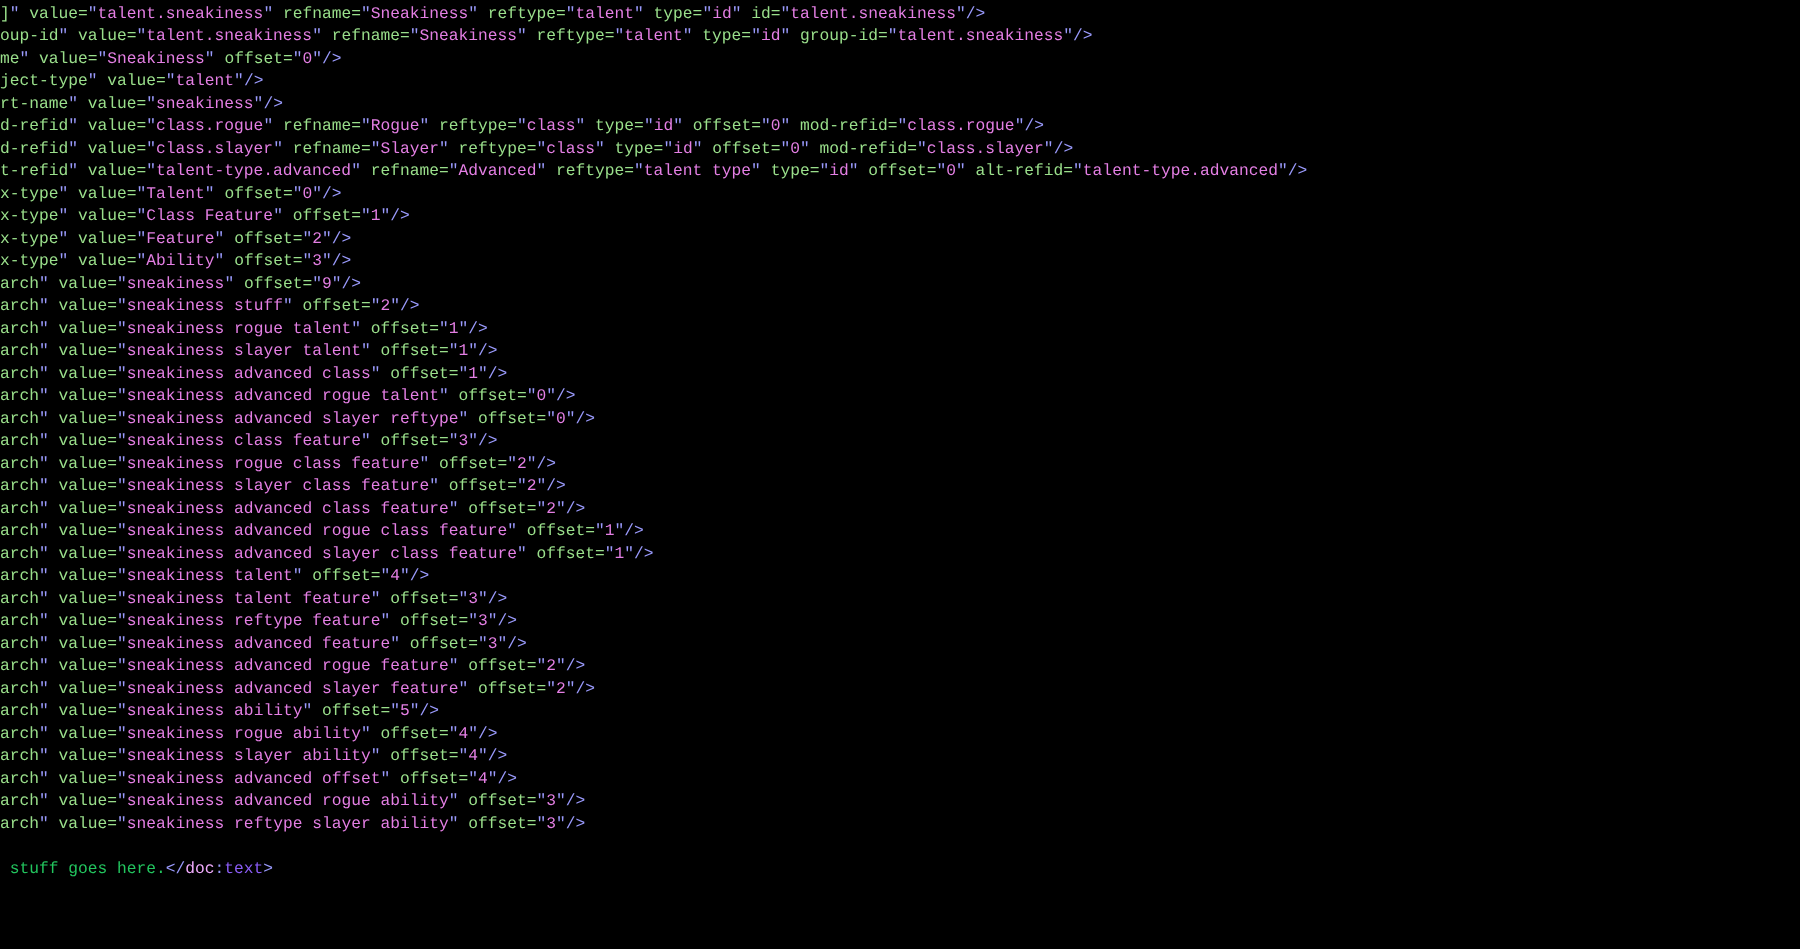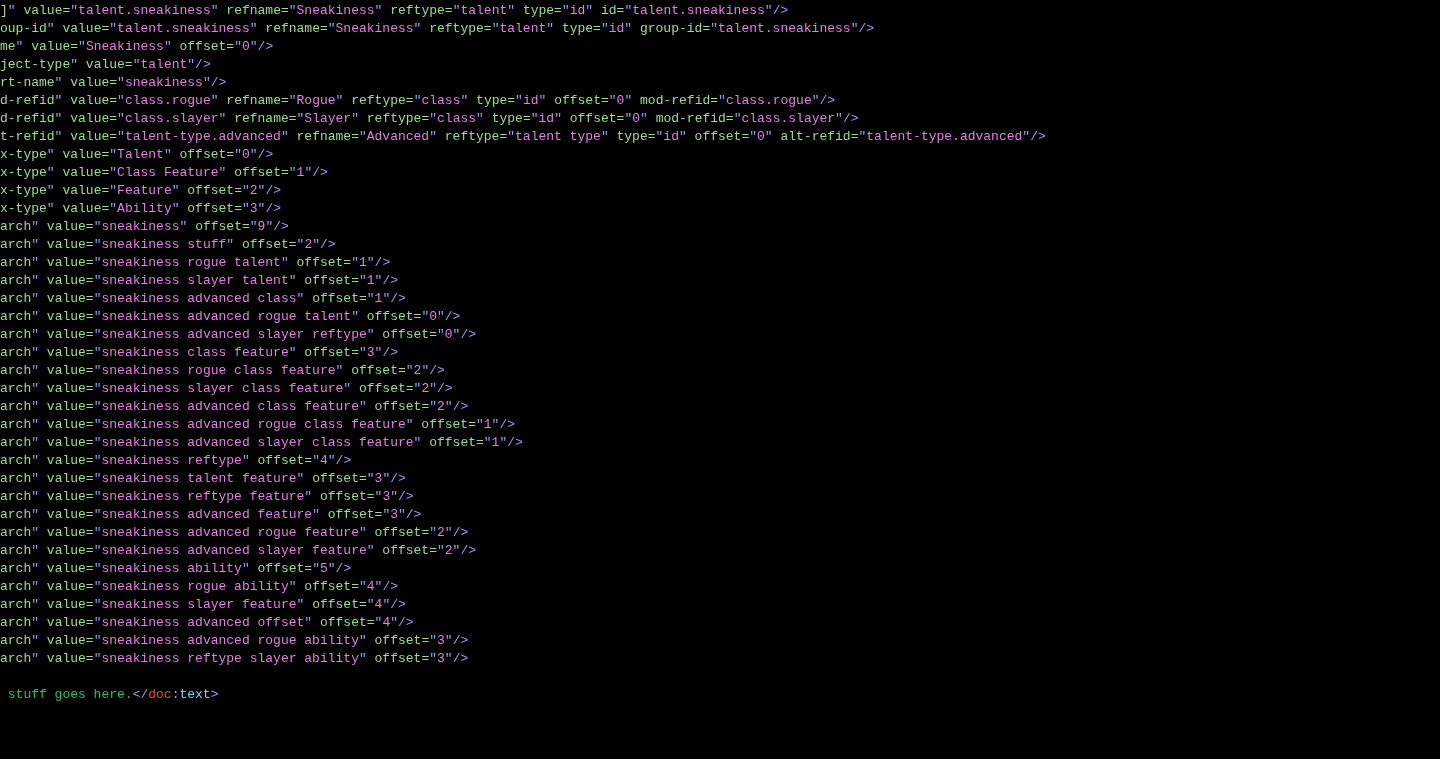--- a/index.html
+++ b/index.html
@@ -1,22 +1,22 @@
 <!DOCTYPE html>
 <html><head>
 <meta charset="utf-8">
 <style>
 html,body{margin:0;padding:0;background:#000;color:#ccc;font-family:Consolas,"Courier New",monospace;font-size:13px;line-height:18px;overflow:hidden}
 #code{white-space:pre;padding:2px 0 0 0}
 .an{color:#9adf8b}      
 .eq{color:#9adf8b}
 .av{color:#e47fe4}      
 .pn{color:#9a9afc}      
-.tag{color:#7dd3fc}
-.ns{color:#ef4444}      
+.tag{color:#8b5cf6}
+.ns{color:#f0abfc}      
 .txt{color:#22c55e}
 </style>
 </head>
 <body>
 
 <div id="code"><span class="an">]</span><span class="pn">"</span> <span class="an">value</span><span class="eq">=</span><span class="pn">"</span><span class="av">talent.sneakiness</span><span class="pn">"</span> <span class="an">refname</span><span class="eq">=</span><span class="pn">"</span><span class="av">Sneakiness</span><span class="pn">"</span> <span class="an">reftype</span><span class="eq">=</span><span class="pn">"</span><span class="av">talent</span><span class="pn">"</span> <span class="an">type</span><span class="eq">=</span><span class="pn">"</span><span class="av">id</span><span class="pn">"</span> <span class="an">id</span><span class="eq">=</span><span class="pn">"</span><span class="av">talent.sneakiness</span><span class="pn">"</span><span class="pn">/&gt;</span>
 <span class="an">oup-id</span><span class="pn">"</span> <span class="an">value</span><span class="eq">=</span><span class="pn">"</span><span class="av">talent.sneakiness</span><span class="pn">"</span> <span class="an">refname</span><span class="eq">=</span><span class="pn">"</span><span class="av">Sneakiness</span><span class="pn">"</span> <span class="an">reftype</span><span class="eq">=</span><span class="pn">"</span><span class="av">talent</span><span class="pn">"</span> <span class="an">type</span><span class="eq">=</span><span class="pn">"</span><span class="av">id</span><span class="pn">"</span> <span class="an">group-id</span><span class="eq">=</span><span class="pn">"</span><span class="av">talent.sneakiness</span><span class="pn">"</span><span class="pn">/&gt;</span>
 <span class="an">me</span><span class="pn">"</span> <span class="an">value</span><span class="eq">=</span><span class="pn">"</span><span class="av">Sneakiness</span><span class="pn">"</span> <span class="an">offset</span><span class="eq">=</span><span class="pn">"</span><span class="av">0</span><span class="pn">"</span><span class="pn">/&gt;</span>
 <span class="an">ject-type</span><span class="pn">"</span> <span class="an">value</span><span class="eq">=</span><span class="pn">"</span><span class="av">talent</span><span class="pn">"</span><span class="pn">/&gt;</span>
 <span class="an">rt-name</span><span class="pn">"</span> <span class="an">value</span><span class="eq">=</span><span class="pn">"</span><span class="av">sneakiness</span><span class="pn">"</span><span class="pn">/&gt;</span>
@@ -33,26 +33,26 @@
 <span class="an">arch</span><span class="pn">"</span> <span class="an">value</span><span class="eq">=</span><span class="pn">"</span><span class="av">sneakiness slayer talent</span><span class="pn">"</span> <span class="an">offset</span><span class="eq">=</span><span class="pn">"</span><span class="av">1</span><span class="pn">"</span><span class="pn">/&gt;</span>
 <span class="an">arch</span><span class="pn">"</span> <span class="an">value</span><span class="eq">=</span><span class="pn">"</span><span class="av">sneakiness advanced class</span><span class="pn">"</span> <span class="an">offset</span><span class="eq">=</span><span class="pn">"</span><span class="av">1</span><span class="pn">"</span><span class="pn">/&gt;</span>
 <span class="an">arch</span><span class="pn">"</span> <span class="an">value</span><span class="eq">=</span><span class="pn">"</span><span class="av">sneakiness advanced rogue talent</span><span class="pn">"</span> <span class="an">offset</span><span class="eq">=</span><span class="pn">"</span><span class="av">0</span><span class="pn">"</span><span class="pn">/&gt;</span>
 <span class="an">arch</span><span class="pn">"</span> <span class="an">value</span><span class="eq">=</span><span class="pn">"</span><span class="av">sneakiness advanced slayer reftype</span><span class="pn">"</span> <span class="an">offset</span><span class="eq">=</span><span class="pn">"</span><span class="av">0</span><span class="pn">"</span><span class="pn">/&gt;</span>
 <span class="an">arch</span><span class="pn">"</span> <span class="an">value</span><span class="eq">=</span><span class="pn">"</span><span class="av">sneakiness class feature</span><span class="pn">"</span> <span class="an">offset</span><span class="eq">=</span><span class="pn">"</span><span class="av">3</span><span class="pn">"</span><span class="pn">/&gt;</span>
 <span class="an">arch</span><span class="pn">"</span> <span class="an">value</span><span class="eq">=</span><span class="pn">"</span><span class="av">sneakiness rogue class feature</span><span class="pn">"</span> <span class="an">offset</span><span class="eq">=</span><span class="pn">"</span><span class="av">2</span><span class="pn">"</span><span class="pn">/&gt;</span>
 <span class="an">arch</span><span class="pn">"</span> <span class="an">value</span><span class="eq">=</span><span class="pn">"</span><span class="av">sneakiness slayer class feature</span><span class="pn">"</span> <span class="an">offset</span><span class="eq">=</span><span class="pn">"</span><span class="av">2</span><span class="pn">"</span><span class="pn">/&gt;</span>
 <span class="an">arch</span><span class="pn">"</span> <span class="an">value</span><span class="eq">=</span><span class="pn">"</span><span class="av">sneakiness advanced class feature</span><span class="pn">"</span> <span class="an">offset</span><span class="eq">=</span><span class="pn">"</span><span class="av">2</span><span class="pn">"</span><span class="pn">/&gt;</span>
 <span class="an">arch</span><span class="pn">"</span> <span class="an">value</span><span class="eq">=</span><span class="pn">"</span><span class="av">sneakiness advanced rogue class feature</span><span class="pn">"</span> <span class="an">offset</span><span class="eq">=</span><span class="pn">"</span><span class="av">1</span><span class="pn">"</span><span class="pn">/&gt;</span>
 <span class="an">arch</span><span class="pn">"</span> <span class="an">value</span><span class="eq">=</span><span class="pn">"</span><span class="av">sneakiness advanced slayer class feature</span><span class="pn">"</span> <span class="an">offset</span><span class="eq">=</span><span class="pn">"</span><span class="av">1</span><span class="pn">"</span><span class="pn">/&gt;</span>
-<span class="an">arch</span><span class="pn">"</span> <span class="an">value</span><span class="eq">=</span><span class="pn">"</span><span class="av">sneakiness reftype</span><span class="pn">"</span> <span class="an">offset</span><span class="eq">=</span><span class="pn">"</span><span class="av">4</span><span class="pn">"</span><span class="pn">/&gt;</span>
+<span class="an">arch</span><span class="pn">"</span> <span class="an">value</span><span class="eq">=</span><span class="pn">"</span><span class="av">sneakiness talent</span><span class="pn">"</span> <span class="an">offset</span><span class="eq">=</span><span class="pn">"</span><span class="av">4</span><span class="pn">"</span><span class="pn">/&gt;</span>
 <span class="an">arch</span><span class="pn">"</span> <span class="an">value</span><span class="eq">=</span><span class="pn">"</span><span class="av">sneakiness talent feature</span><span class="pn">"</span> <span class="an">offset</span><span class="eq">=</span><span class="pn">"</span><span class="av">3</span><span class="pn">"</span><span class="pn">/&gt;</span>
 <span class="an">arch</span><span class="pn">"</span> <span class="an">value</span><span class="eq">=</span><span class="pn">"</span><span class="av">sneakiness reftype feature</span><span class="pn">"</span> <span class="an">offset</span><span class="eq">=</span><span class="pn">"</span><span class="av">3</span><span class="pn">"</span><span class="pn">/&gt;</span>
 <span class="an">arch</span><span class="pn">"</span> <span class="an">value</span><span class="eq">=</span><span class="pn">"</span><span class="av">sneakiness advanced feature</span><span class="pn">"</span> <span class="an">offset</span><span class="eq">=</span><span class="pn">"</span><span class="av">3</span><span class="pn">"</span><span class="pn">/&gt;</span>
 <span class="an">arch</span><span class="pn">"</span> <span class="an">value</span><span class="eq">=</span><span class="pn">"</span><span class="av">sneakiness advanced rogue feature</span><span class="pn">"</span> <span class="an">offset</span><span class="eq">=</span><span class="pn">"</span><span class="av">2</span><span class="pn">"</span><span class="pn">/&gt;</span>
 <span class="an">arch</span><span class="pn">"</span> <span class="an">value</span><span class="eq">=</span><span class="pn">"</span><span class="av">sneakiness advanced slayer feature</span><span class="pn">"</span> <span class="an">offset</span><span class="eq">=</span><span class="pn">"</span><span class="av">2</span><span class="pn">"</span><span class="pn">/&gt;</span>
 <span class="an">arch</span><span class="pn">"</span> <span class="an">value</span><span class="eq">=</span><span class="pn">"</span><span class="av">sneakiness ability</span><span class="pn">"</span> <span class="an">offset</span><span class="eq">=</span><span class="pn">"</span><span class="av">5</span><span class="pn">"</span><span class="pn">/&gt;</span>
 <span class="an">arch</span><span class="pn">"</span> <span class="an">value</span><span class="eq">=</span><span class="pn">"</span><span class="av">sneakiness rogue ability</span><span class="pn">"</span> <span class="an">offset</span><span class="eq">=</span><span class="pn">"</span><span class="av">4</span><span class="pn">"</span><span class="pn">/&gt;</span>
-<span class="an">arch</span><span class="pn">"</span> <span class="an">value</span><span class="eq">=</span><span class="pn">"</span><span class="av">sneakiness slayer feature</span><span class="pn">"</span> <span class="an">offset</span><span class="eq">=</span><span class="pn">"</span><span class="av">4</span><span class="pn">"</span><span class="pn">/&gt;</span>
+<span class="an">arch</span><span class="pn">"</span> <span class="an">value</span><span class="eq">=</span><span class="pn">"</span><span class="av">sneakiness slayer ability</span><span class="pn">"</span> <span class="an">offset</span><span class="eq">=</span><span class="pn">"</span><span class="av">4</span><span class="pn">"</span><span class="pn">/&gt;</span>
 <span class="an">arch</span><span class="pn">"</span> <span class="an">value</span><span class="eq">=</span><span class="pn">"</span><span class="av">sneakiness advanced offset</span><span class="pn">"</span> <span class="an">offset</span><span class="eq">=</span><span class="pn">"</span><span class="av">4</span><span class="pn">"</span><span class="pn">/&gt;</span>
 <span class="an">arch</span><span class="pn">"</span> <span class="an">value</span><span class="eq">=</span><span class="pn">"</span><span class="av">sneakiness advanced rogue ability</span><span class="pn">"</span> <span class="an">offset</span><span class="eq">=</span><span class="pn">"</span><span class="av">3</span><span class="pn">"</span><span class="pn">/&gt;</span>
 <span class="an">arch</span><span class="pn">"</span> <span class="an">value</span><span class="eq">=</span><span class="pn">"</span><span class="av">sneakiness reftype slayer ability</span><span class="pn">"</span> <span class="an">offset</span><span class="eq">=</span><span class="pn">"</span><span class="av">3</span><span class="pn">"</span><span class="pn">/&gt;</span>
 
 <span class="txt"> stuff goes here.</span><span class="pn">&lt;/</span><span class="ns">doc</span><span class="pn">:</span><span class="tag">text</span><span class="pn">&gt;</span></div>
 
 </body></html>

